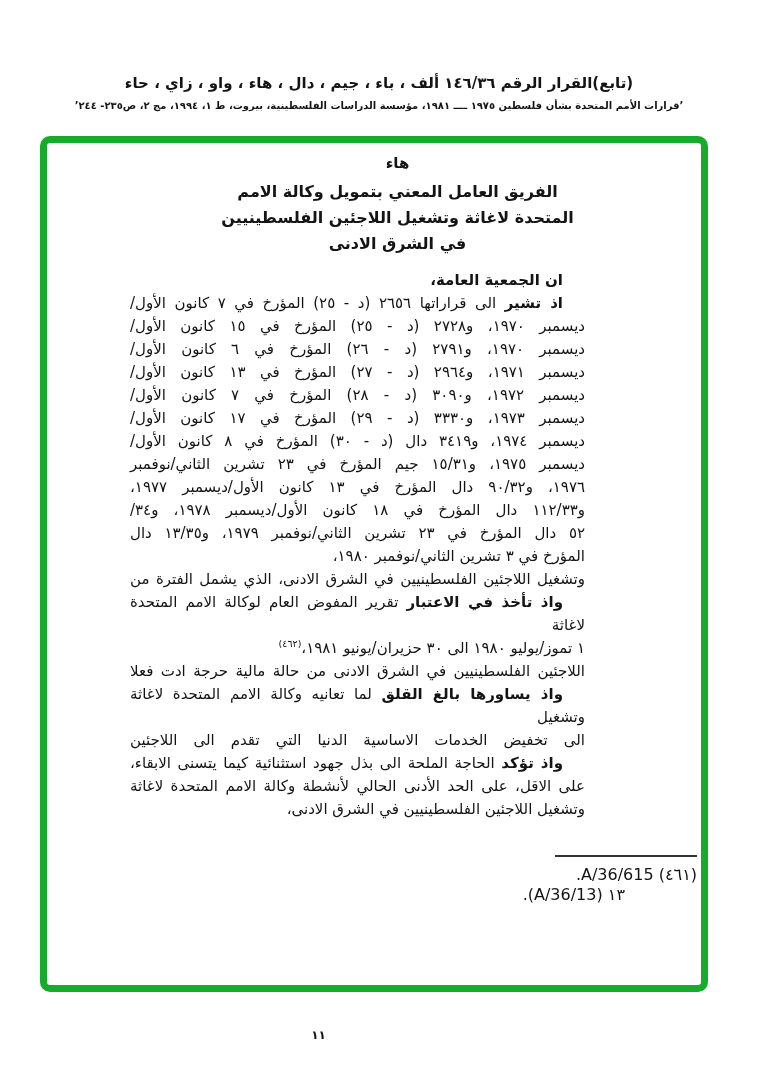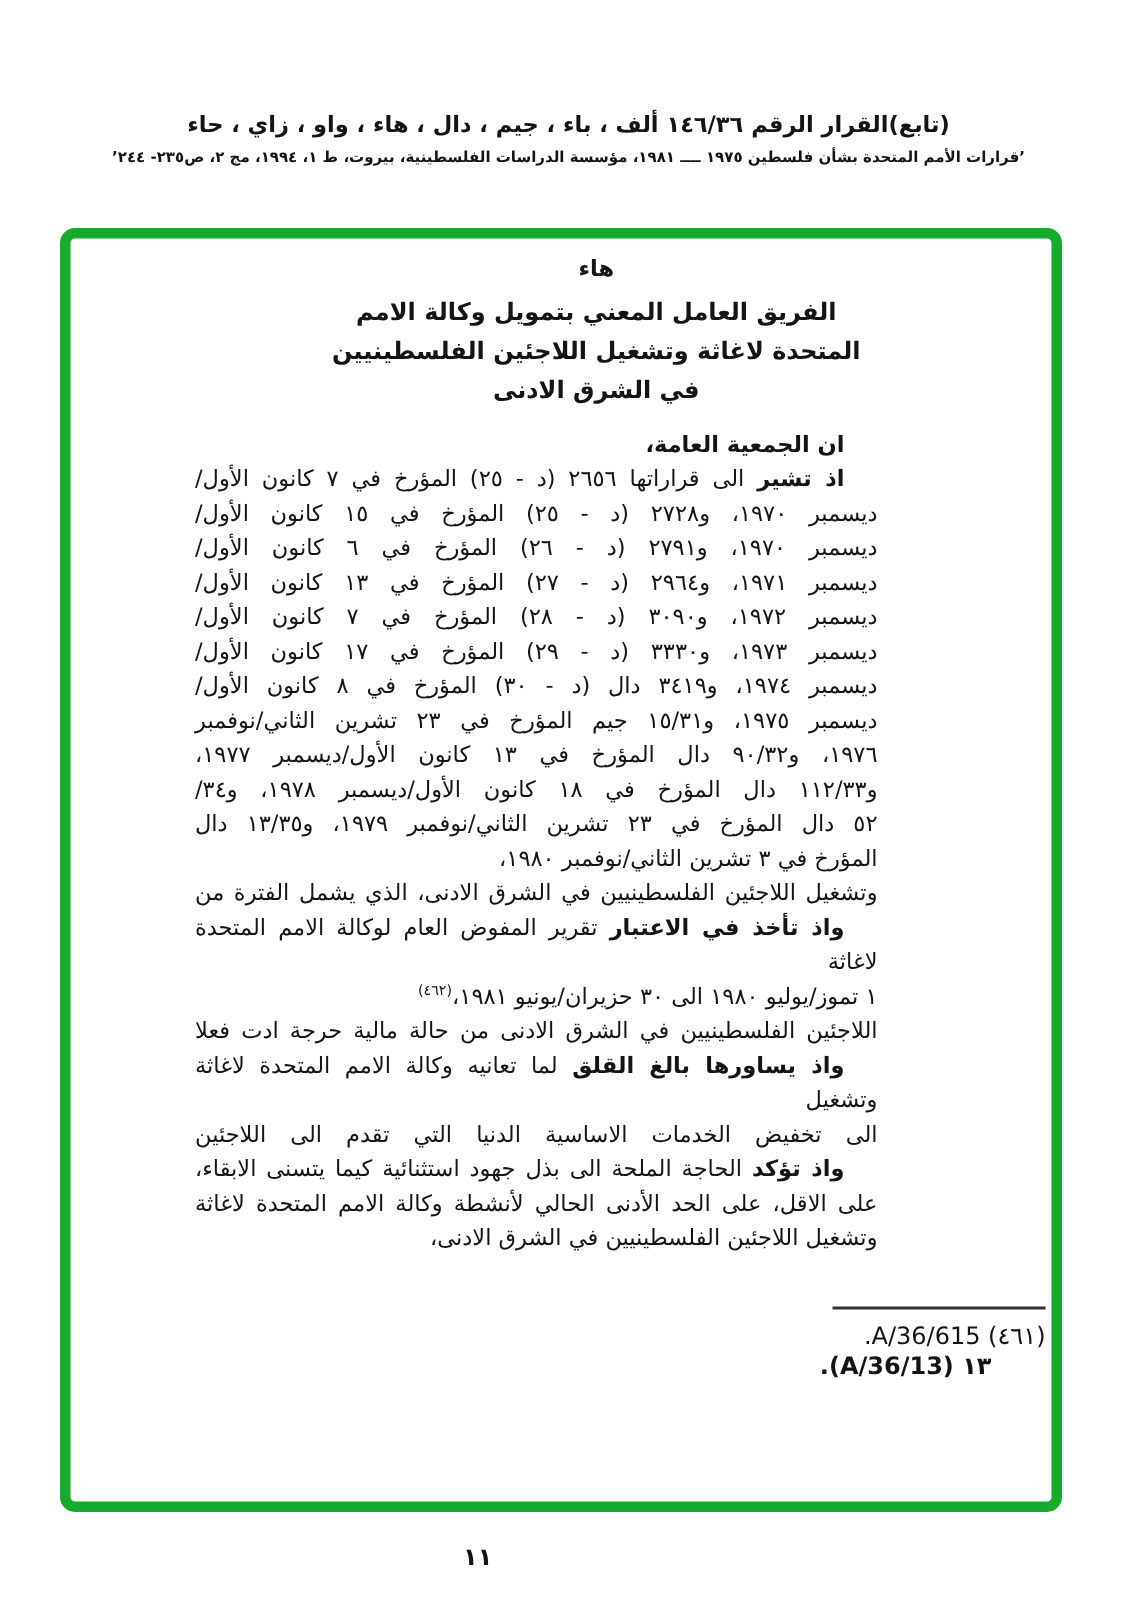--- a/index.html
+++ b/index.html
@@ -6,44 +6,44 @@
   body{
     width:758px;height:1078px;position:relative;background:#ffffff;
     font-family:"DejaVu Sans",sans-serif;color:#141414;overflow:hidden;
   }
   
   .header{position:absolute;top:74px;left:0;width:758px;text-align:center;direction:rtl;}
   .h1{font-size:15px;font-weight:bold;letter-spacing:.2px;}
   .h2{font-size:10px;font-weight:bold;margin-top:8px;}
   
   .greenbox{
-    position:absolute;left:40px;top:152px;width:668px;height:856px;
+    position:absolute;left:40px;top:136px;width:668px;height:856px;
     border:7px solid #22c55e;border-radius:10px;box-sizing:border-box;
   }
   
   .content{position:absolute;top:8px;right:116px;width:455px;direction:rtl;}
   .titleblock{position:relative;left:40px;text-align:center;}
   .sec-letter{font-weight:bold;font-size:15px;line-height:24px;margin-bottom:4px;}
   .title-line{font-weight:bold;font-size:16px;line-height:26px;}
   .opening{margin-top:12px;}
   .ln{font-size:15px;line-height:23px;text-align:right;}
   .j{text-align:justify;text-align-last:justify;}
   .first{text-indent:22px;}
   .bold{font-weight:bold;}
   .lead{font-weight:bold;}
   sup{font-size:9.5px;line-height:0;vertical-align:super;}
   
   .footnotes{position:absolute;top:712px;right:4px;width:380px;direction:rtl;}
   .fn-divider{width:142px;border-top:2px solid #333;margin-bottom:8px;}
   .fn{font-size:16px;line-height:20px;text-align:right;}
   .fn-j{text-align:justify;text-align-last:justify;}
-  .fn-indent{margin-right:36px;font-weight:bold;}
+  .fn-indent{margin-right:72px;}
   
   .pagenum{position:absolute;top:1028px;left:0;width:637px;text-align:center;
-    font-size:16px;font-weight:bold;direction:rtl;}
+    font-size:12px;font-weight:bold;direction:rtl;}
 </style>
 </head>
 <body>
 
 <div class="header">
   <div class="h1">(تابع)القرار الرقم ١٤٦/٣٦ ألف ، باء ، جيم ، دال ، هاء ، واو ، زاي ، حاء</div>
   <div class="h2">’قرارات الأمم المتحدة بشأن فلسطين ١٩٧٥ ــــ ١٩٨١، مؤسسة الدراسات الفلسطينية، بيروت، ط ١، ١٩٩٤، مج ٢، ص٢٣٥- ٢٤٤’</div>
 </div>
 
 <div class="greenbox" style="border-color: rgb(23, 171, 43);">

